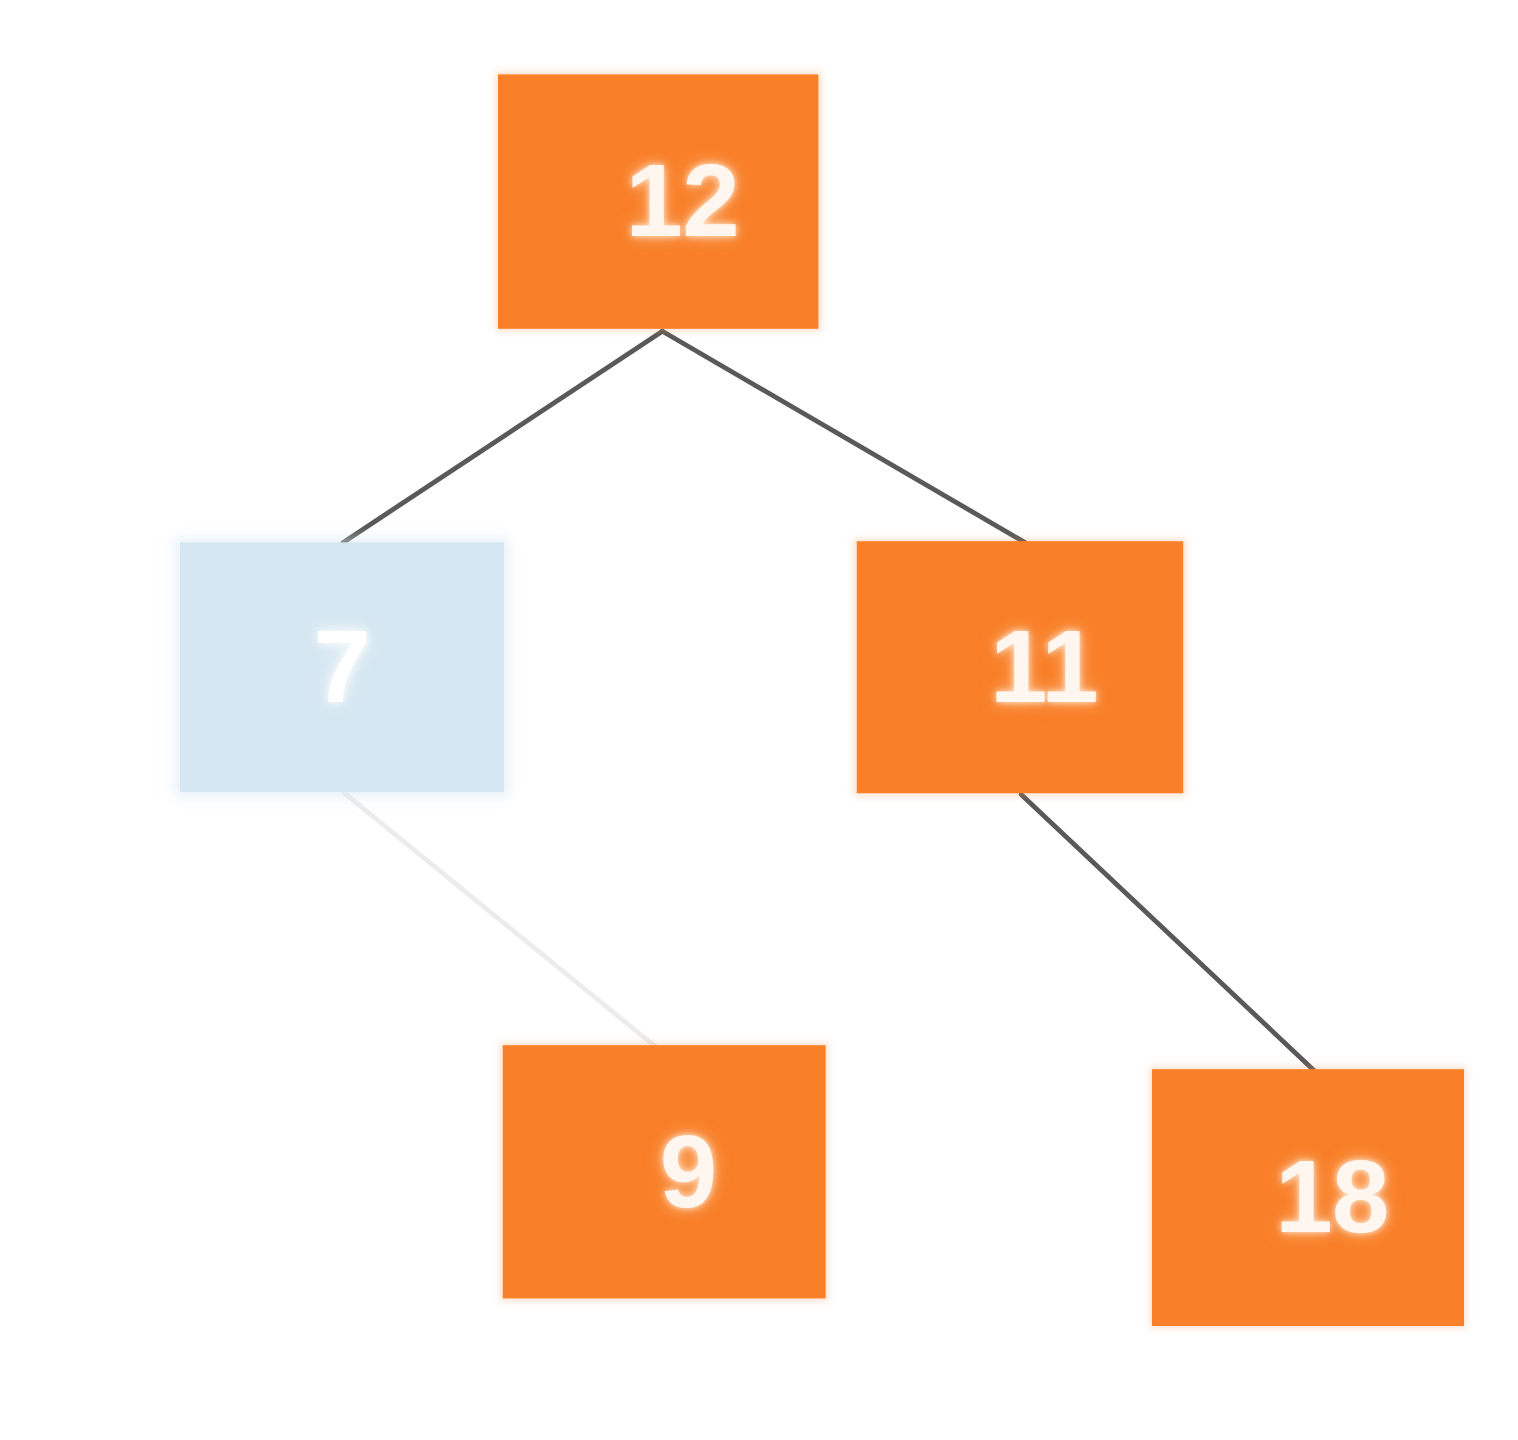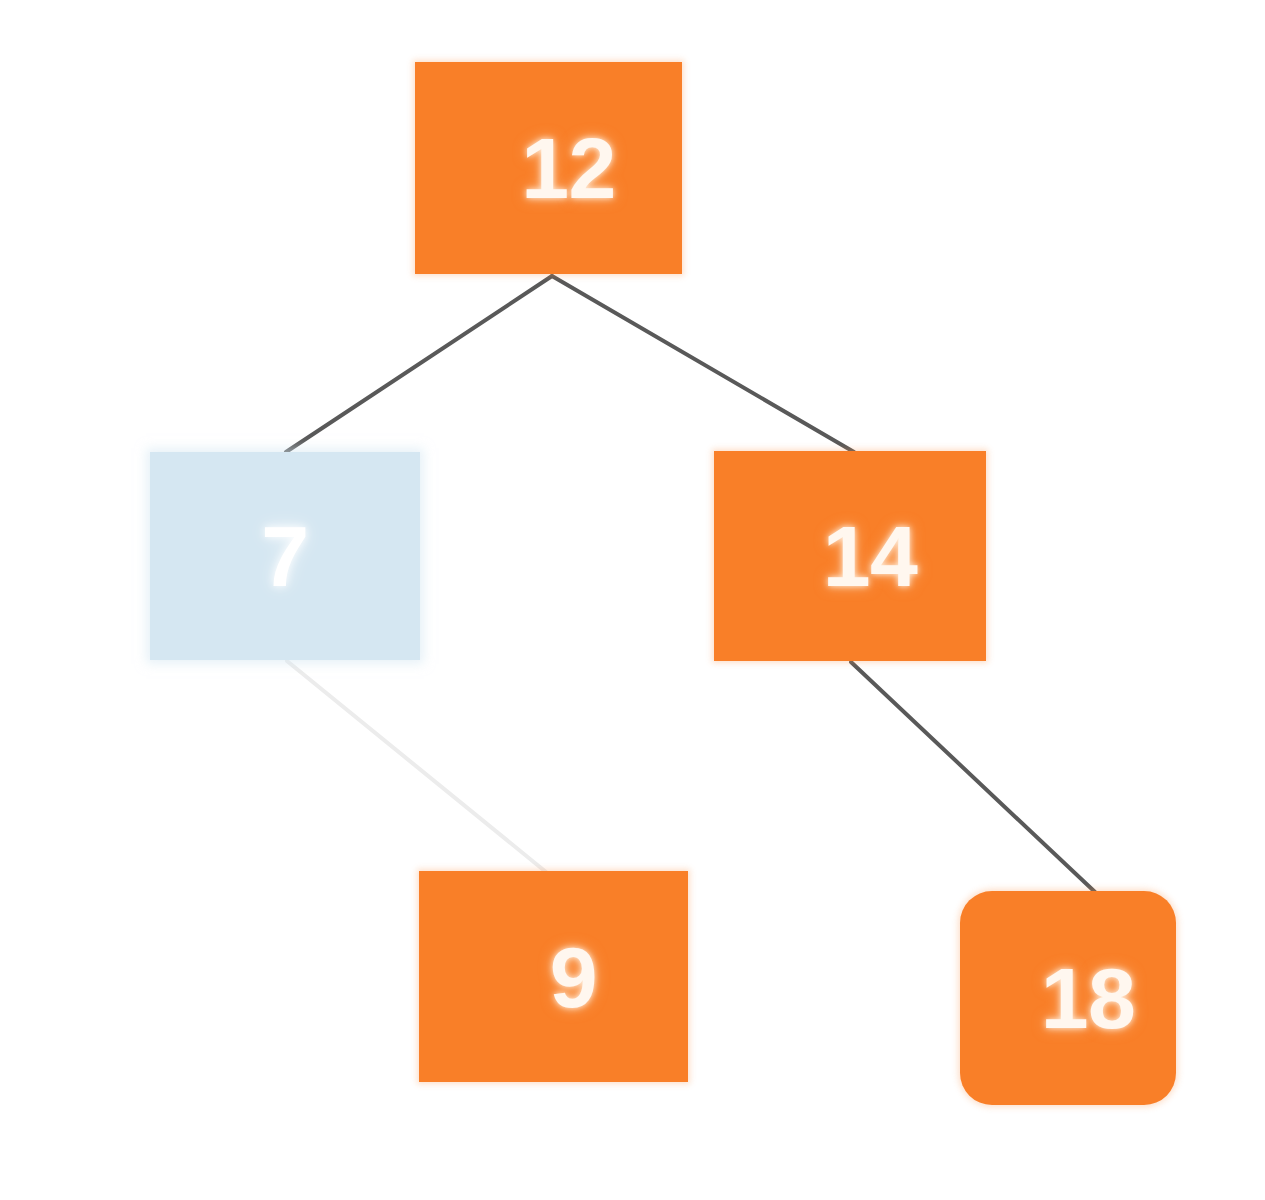--- a/index.html
+++ b/index.html
@@ -76,21 +76,21 @@
       <line x1="851" y1="662" x2="1095" y2="892" stroke="#595959" stroke-width="4" stroke-linecap="round"></line>
     </svg>
 
 <div class="tree-node node-orange" style="left: 415px; top: 62px; width: 267px; height: 212px;">
       <span class="node-label" style="font-size: 86px;">12</span>
     </div>
     <div class="tree-node node-blue" style="left: 150px; top: 452px; width: 270px; height: 208px;">
       <span class="node-label" style="font-size: 86px;">7</span>
     </div>
     <div class="tree-node node-orange" style="left: 714px; top: 451px; width: 272px; height: 210px;">
-      <span class="node-label" style="font-size: 86px;">14</span>
+      <span class="node-label" style="font-size: 86px;">11</span>
     </div>
     <div class="tree-node node-orange" style="left: 419px; top: 871px; width: 269px; height: 211px;">
       <span class="node-label" style="font-size: 86px;">9</span>
     </div>
-    <div class="tree-node node-orange" style="left: 960px; top: 891px; width: 216px; height: 214px; border-radius: 32px;">
+    <div class="tree-node node-orange" style="left: 960px; top: 891px; width: 260px; height: 214px;">
       <span class="node-label" style="font-size: 86px;">18</span>
     </div>
   </div>
 
 </body></html>

